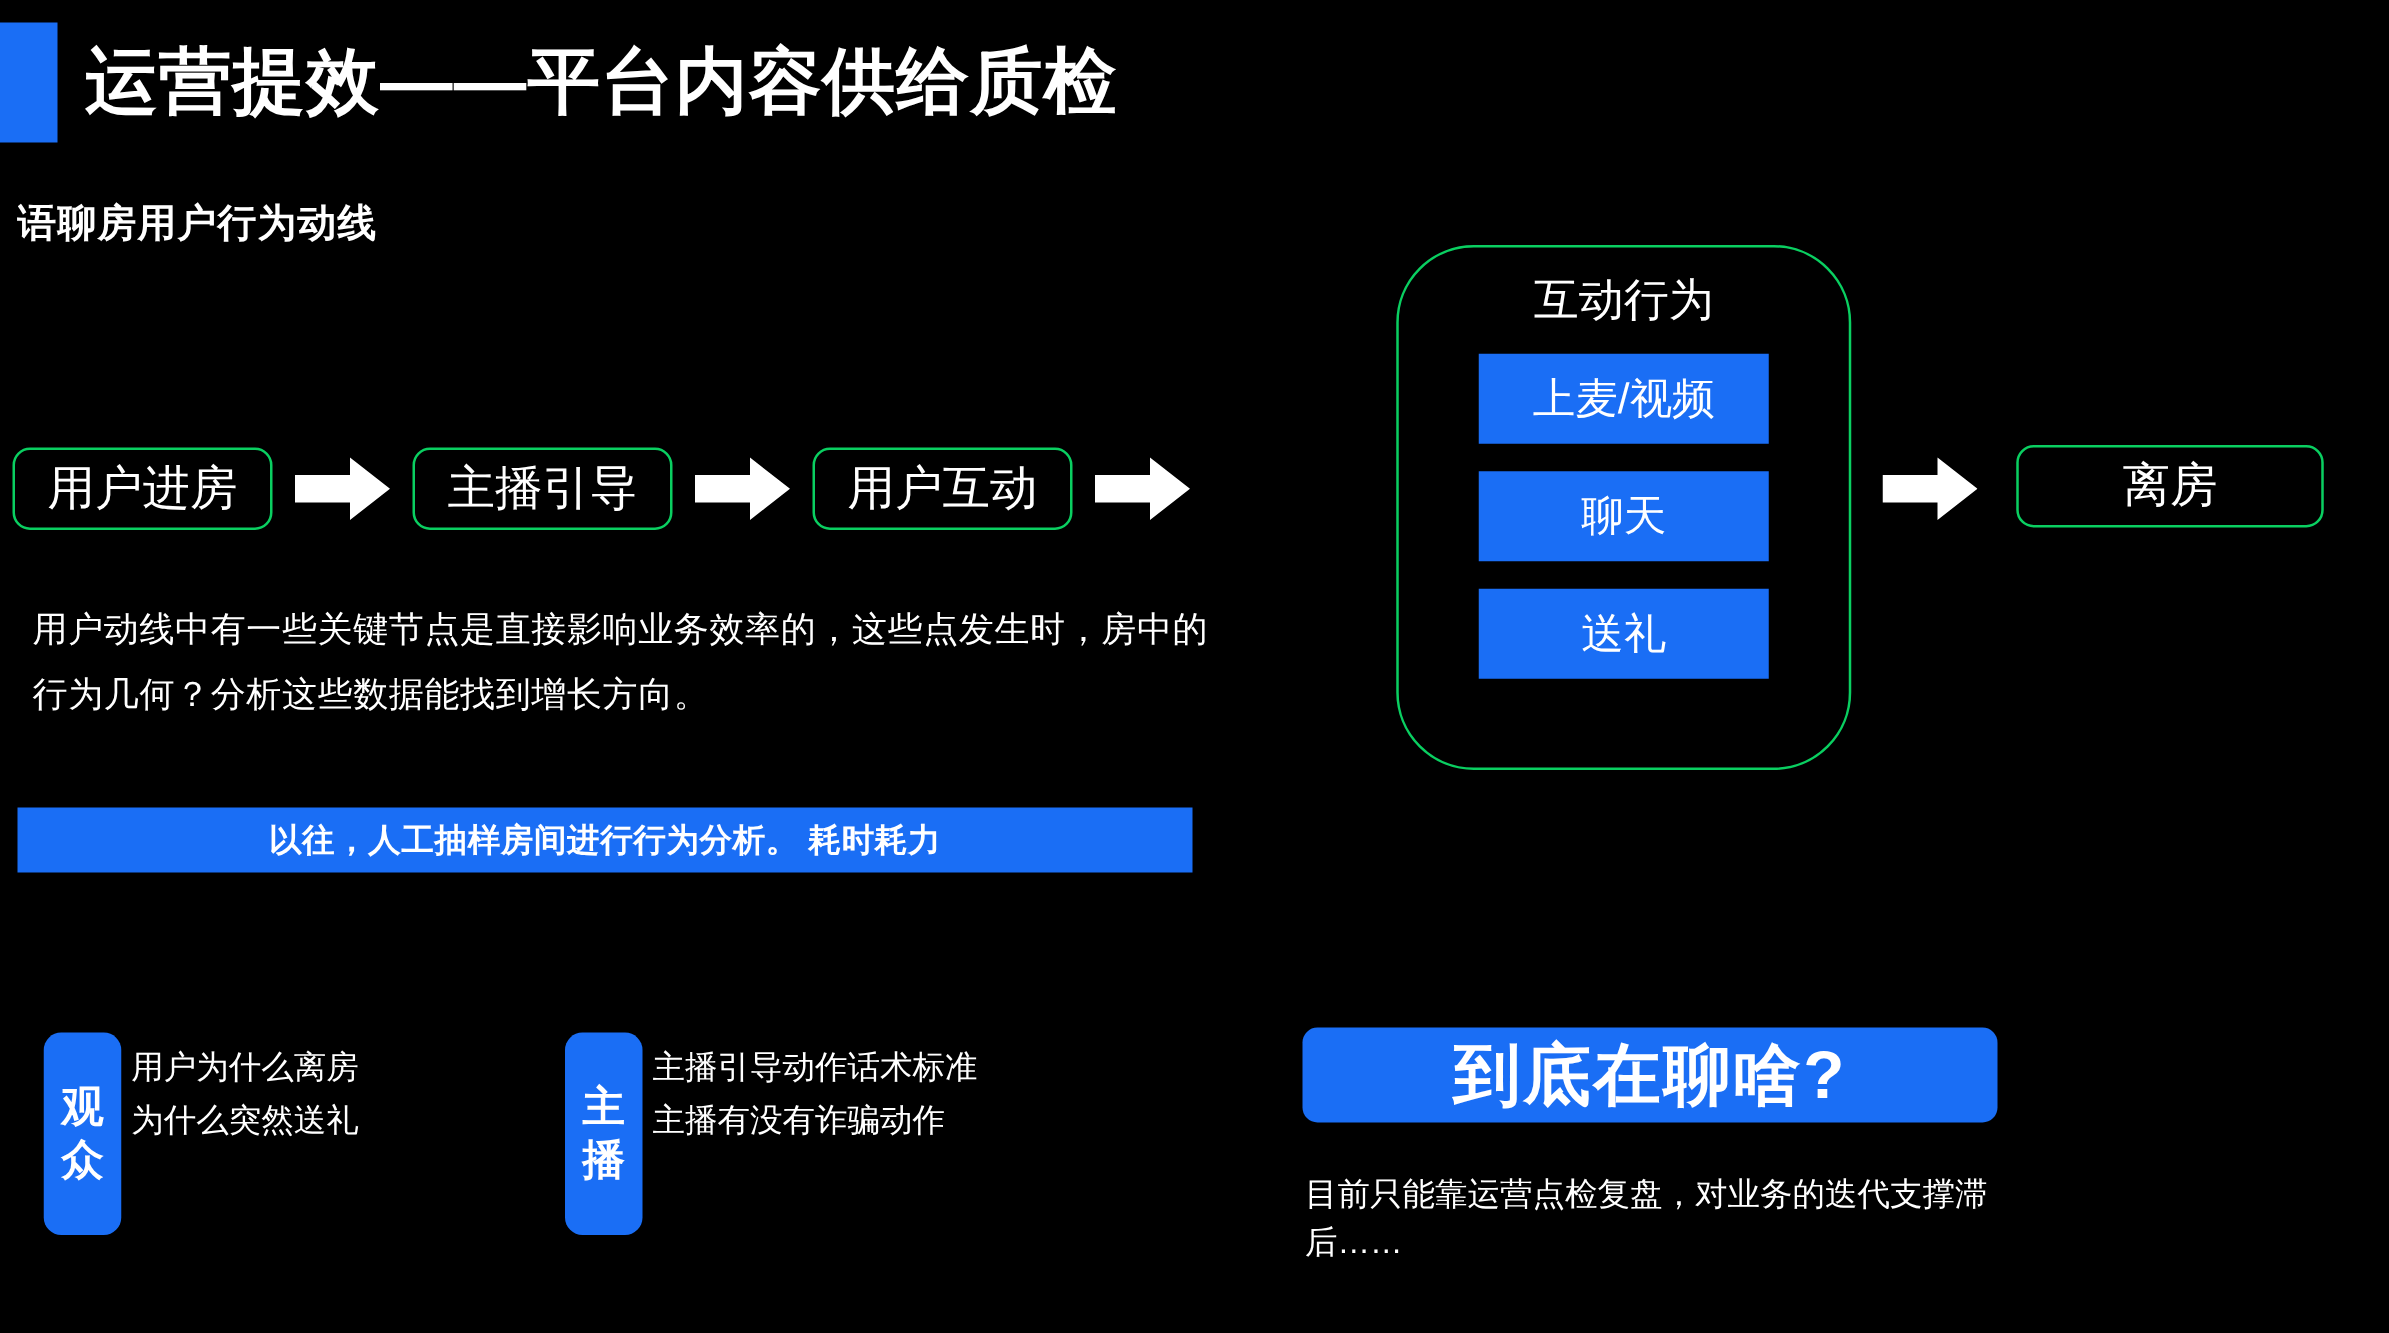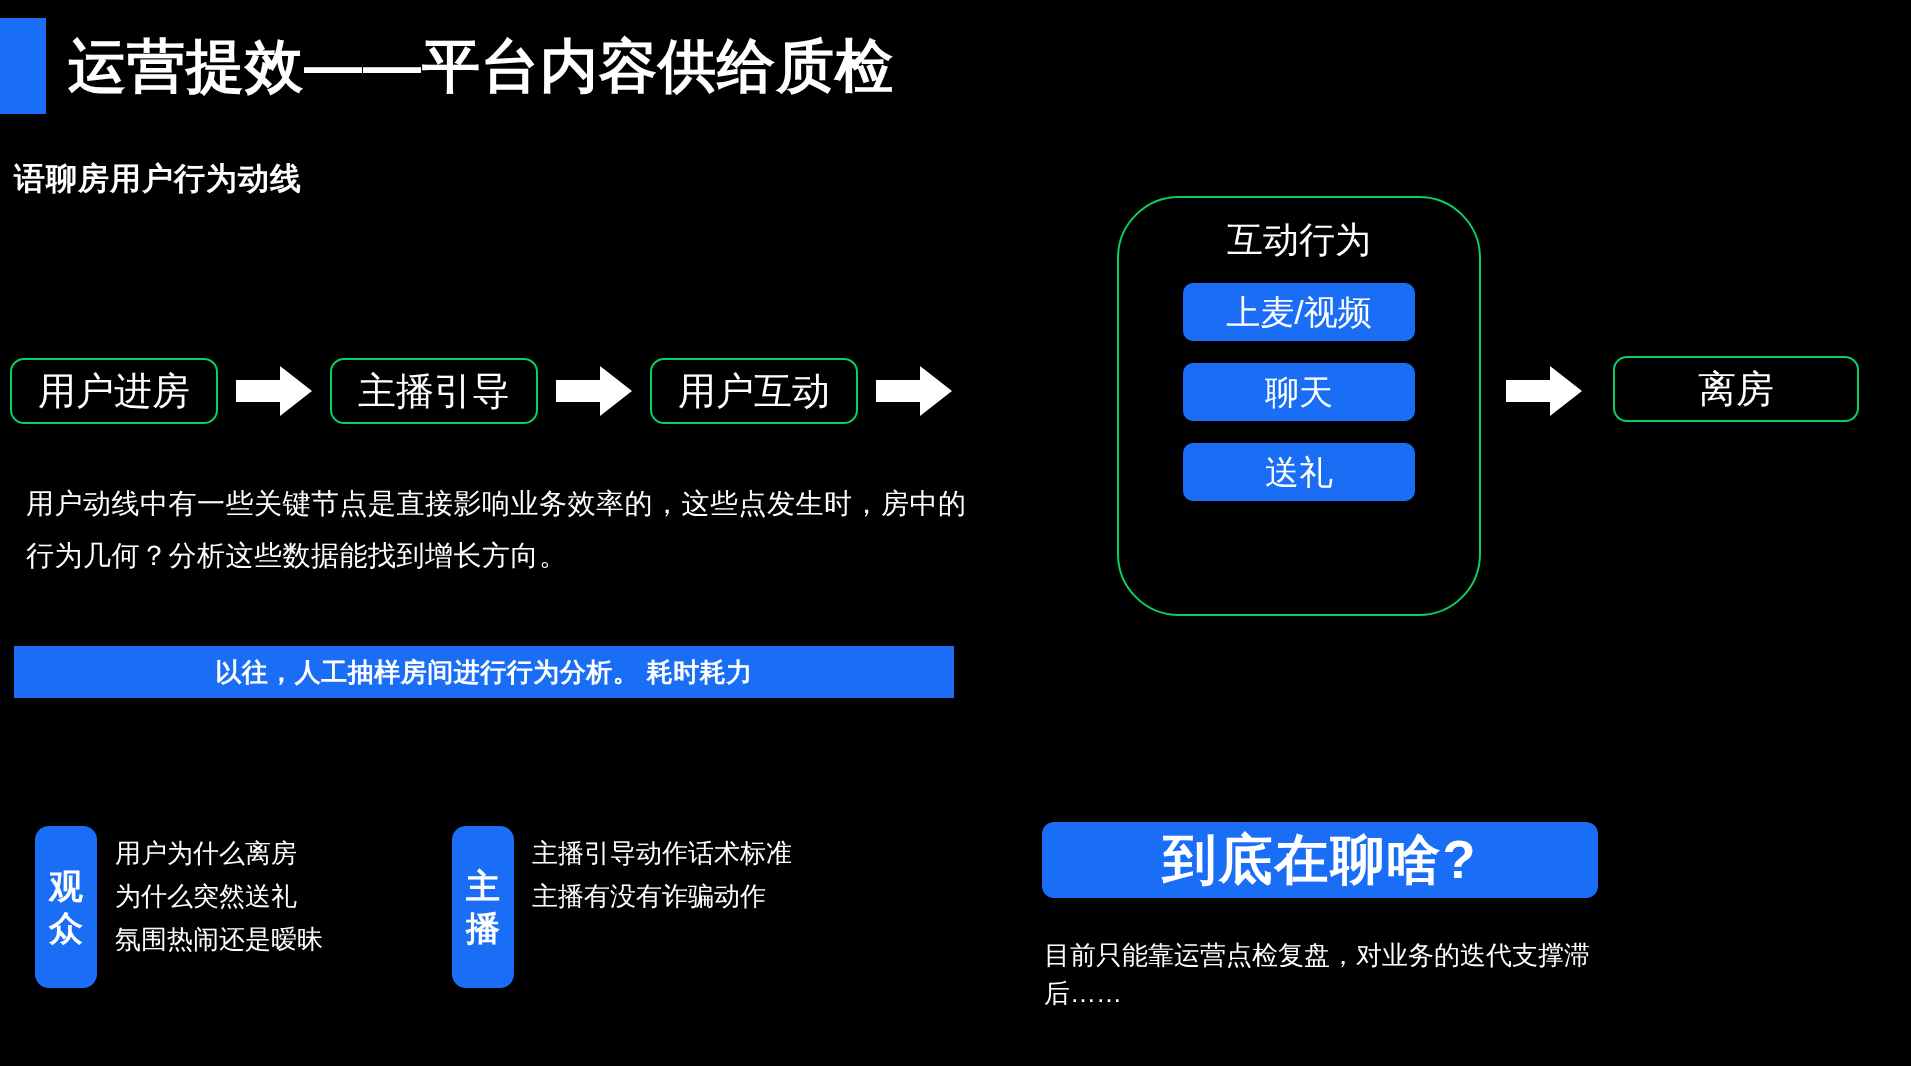--- a/index.html
+++ b/index.html
@@ -124,24 +124,24 @@
     flex-direction: column;
     align-items: center;
   }
   .interact-title {
     margin-top: 20px;
     font-size: 36px;
     line-height: 1.2;
   }
   .pill {
     width: 232px;
-    height: 58px;
+    height: 72px;
     margin-top: 22px;
     background: #1a6ef5;
-    border-radius: 10px;
+    border-radius: 0;
     display: flex;
     align-items: center;
     justify-content: center;
     font-size: 34px;
     line-height: 1;
     white-space: nowrap;
   }
 
   
   .arrow-abs {
@@ -181,21 +181,21 @@
     display: flex;
     flex-direction: column;
     align-items: center;
     justify-content: center;
     font-size: 34px;
     font-weight: bold;
     line-height: 42px;
     flex: 0 0 auto;
   }
   .group-list {
-    margin-left: 18px;
+    margin-left: 8px;
     margin-top: 6px;
   }
   .group-list div {
     font-size: 26px;
     line-height: 43px;
     white-space: nowrap;
   }
 
   #group-audience { left: 35px; top: 826px; }
   #group-audience .group-tag { height: 162px; }
@@ -285,21 +285,20 @@
 </div>
 
 <div class="group" id="group-audience">
   <div class="group-tag">
     <span>观</span>
     <span>众</span>
   </div>
   <div class="group-list">
     <div>用户为什么离房</div>
     <div>为什么突然送礼</div>
-    <div>氛围热闹还是暧昧</div>
   </div>
 </div>
 
 <div class="group" id="group-host">
   <div class="group-tag">
     <span>主</span>
     <span>播</span>
   </div>
   <div class="group-list">
     <div>主播引导动作话术标准</div>

